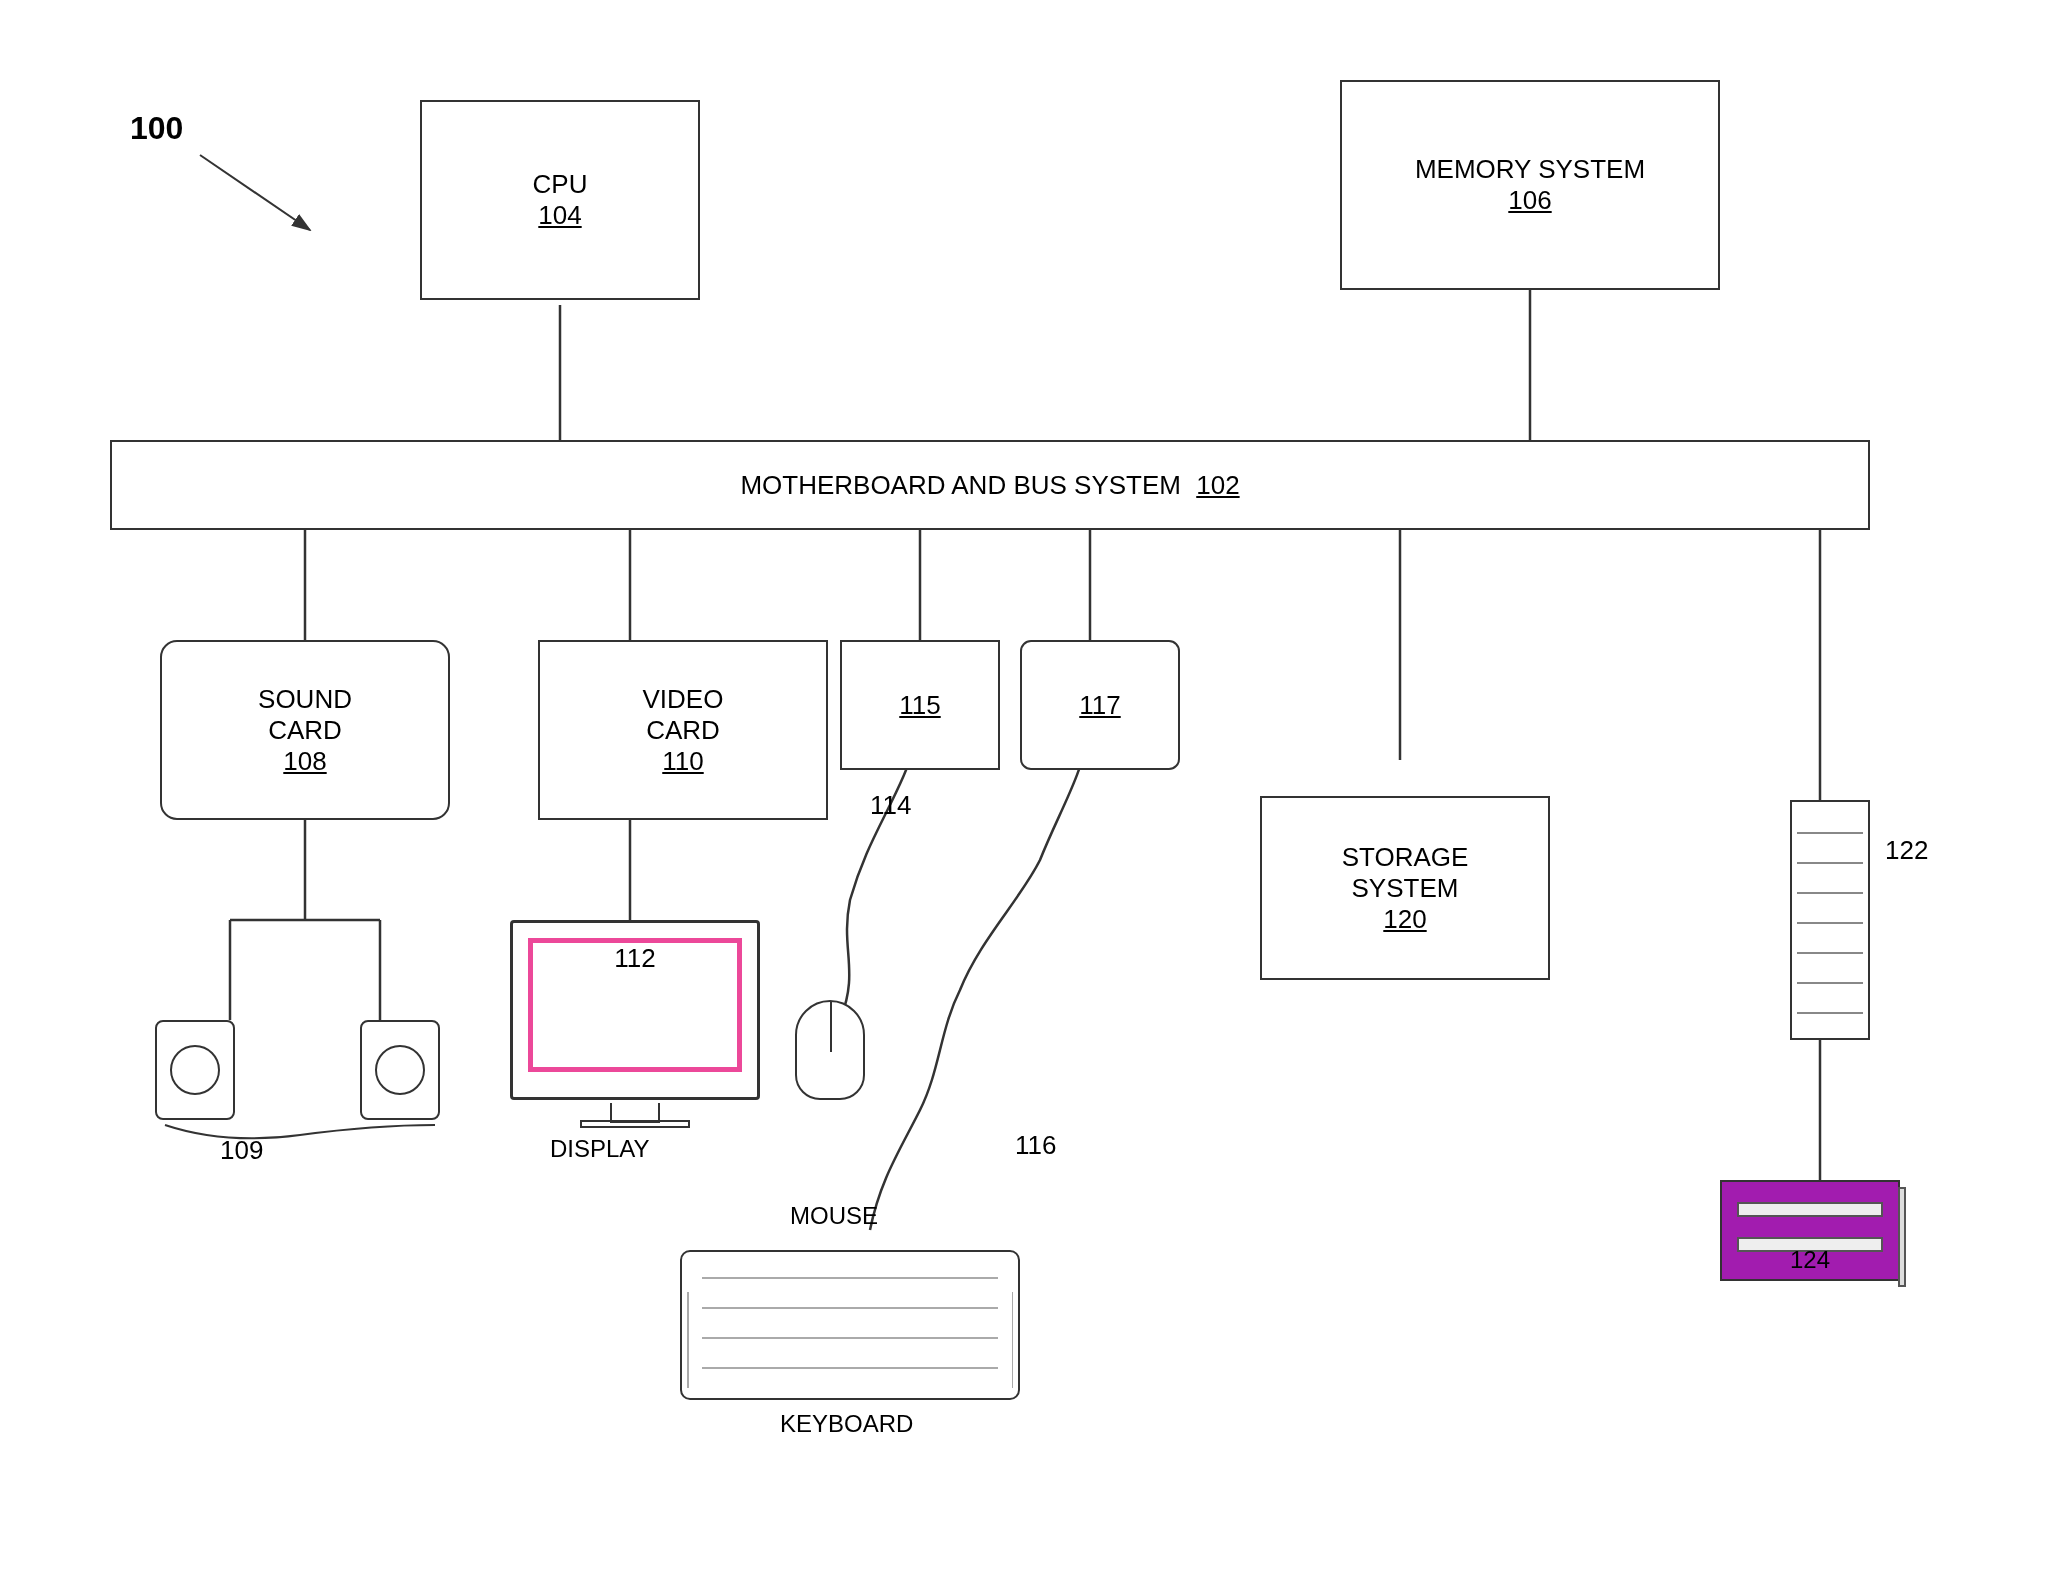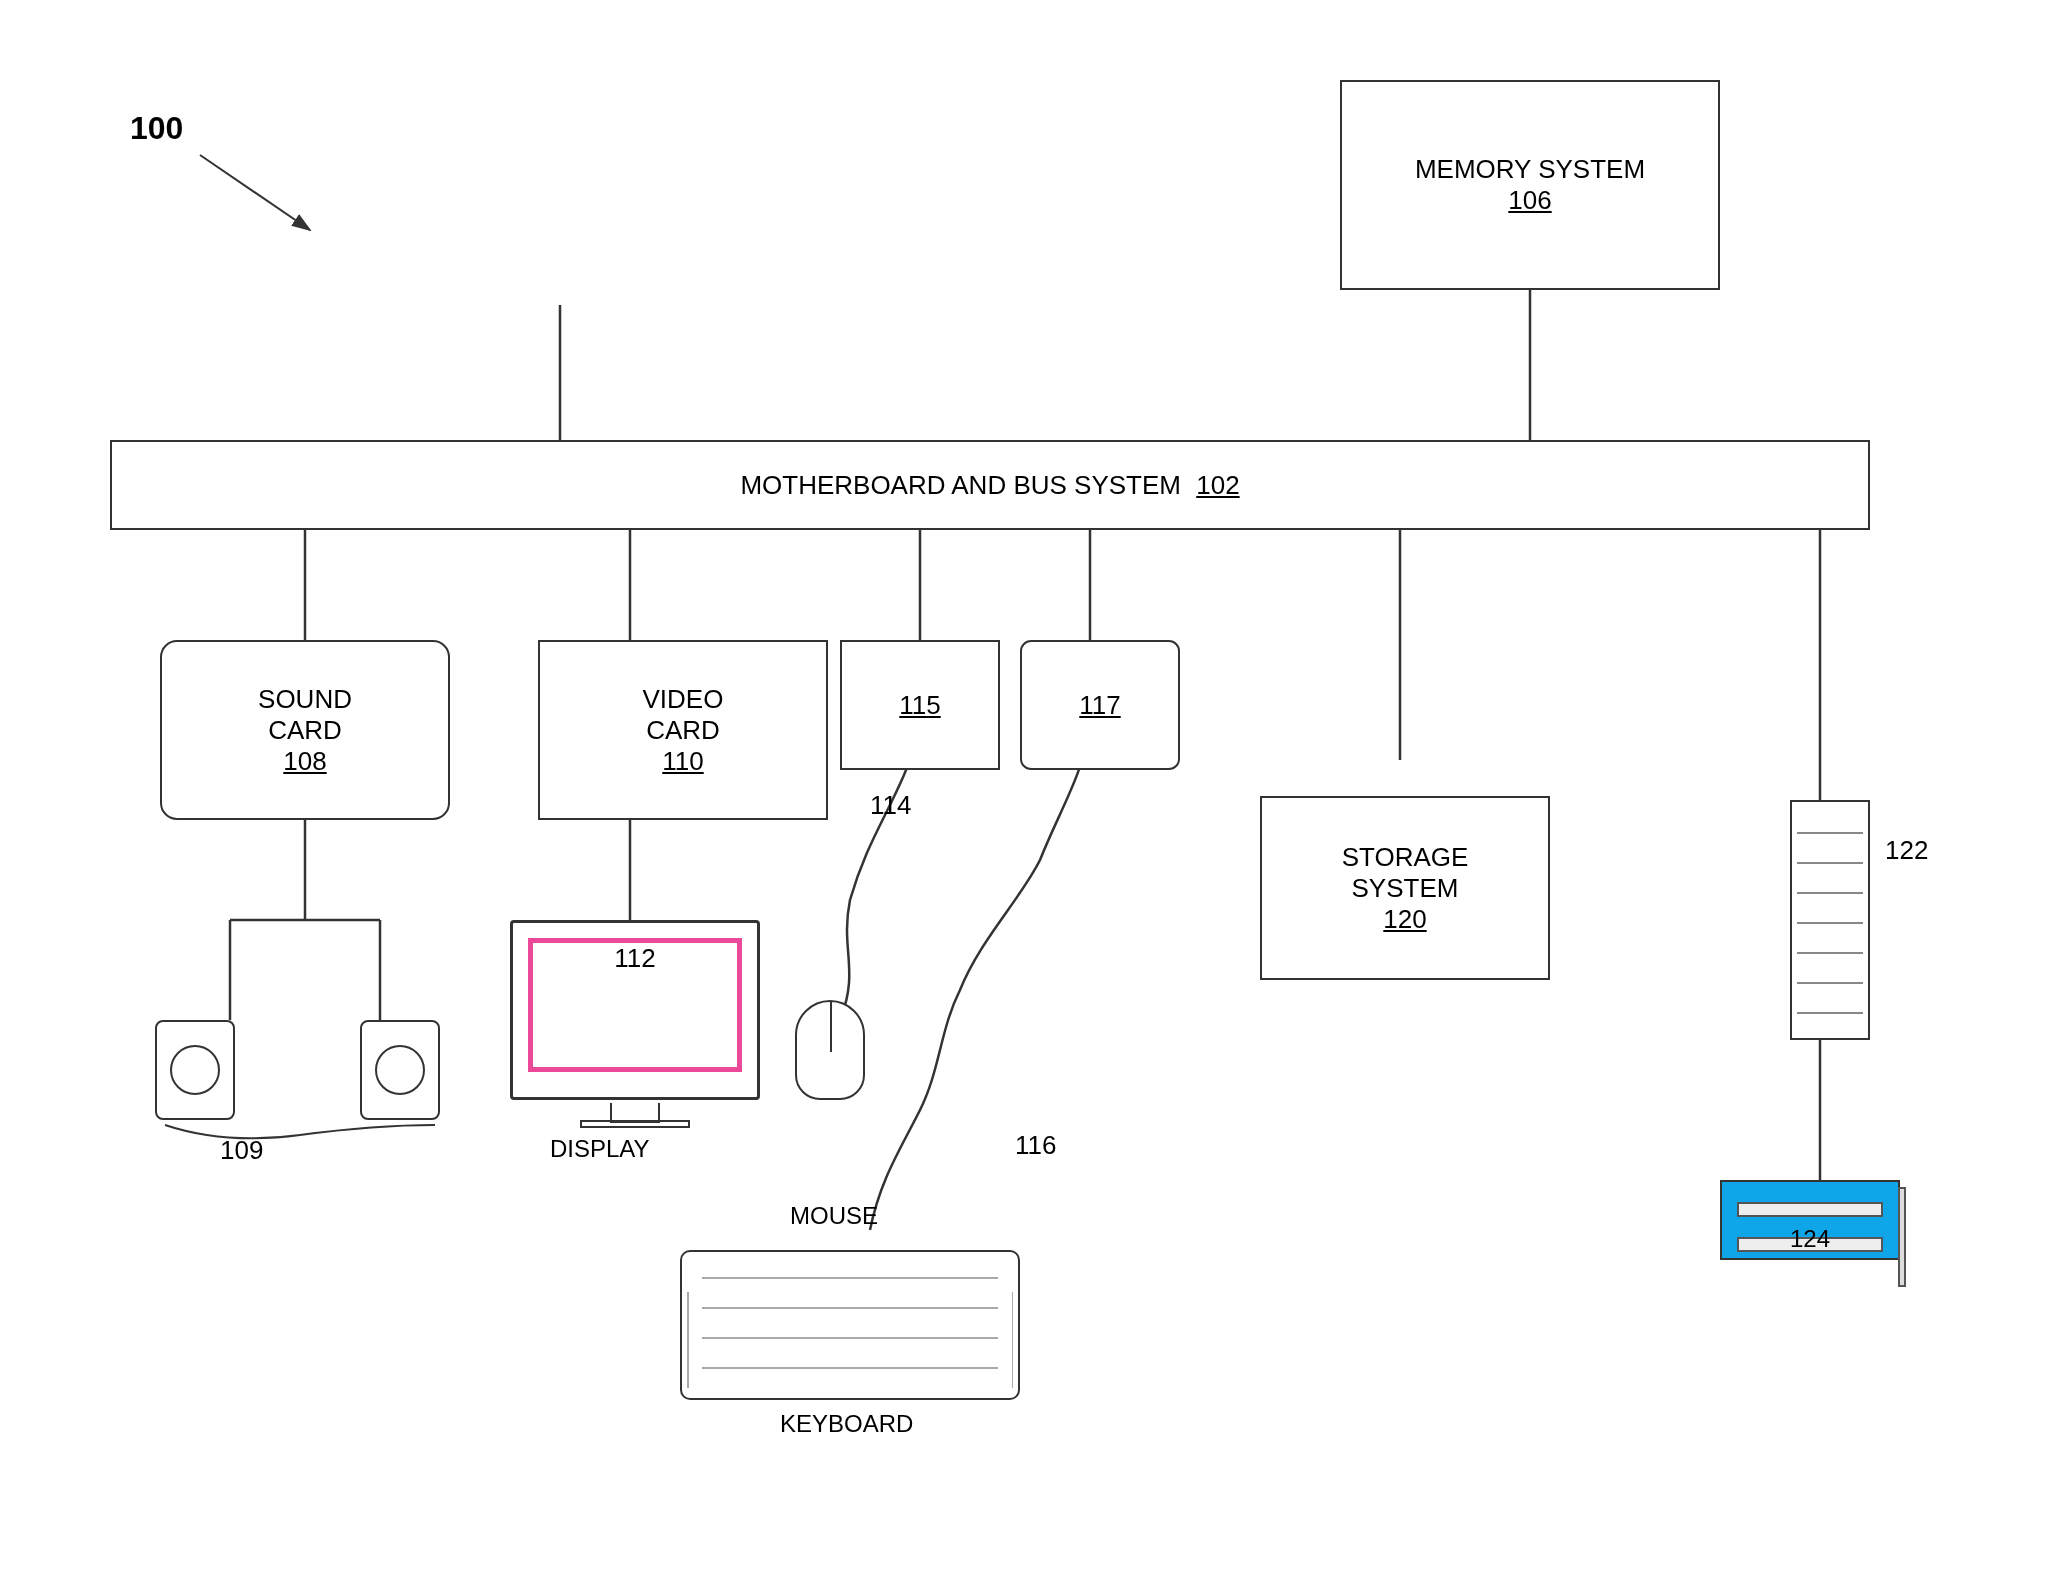--- a/index.html
+++ b/index.html
@@ -105,20 +105,24 @@
 
     <path d="M 1090 730 C 1080 780, 1060 810, 1040 860 C 1020 900, 980 940, 960 990 C 940 1030, 940 1070, 920 1110 C 900 1150, 880 1180, 870 1230" stroke="#333" stroke-width="2.5" fill="none"></path>
 
     <line x1="1820" y1="930" x2="1820" y2="1030" stroke="#333" stroke-width="2.5"></line>
     <line x1="1820" y1="1030" x2="1820" y2="1180" stroke="#333" stroke-width="2.5"></line>
 
   </svg>
 
   <div class="label-100" style="left:130px; top:110px;">100</div>
 
+  <div class="box" style="left:420px; top:100px; width:280px; height:200px;">
+    <span>CPU</span>
+    <span class="ref-num">104</span>
+  </div>
 
   <div class="box" style="left:1340px; top:80px; width:380px; height:210px;">
     <span>MEMORY SYSTEM</span>
     <span class="ref-num">106</span>
   </div>
 
   <div class="box" style="left:110px; top:440px; width:1760px; height:90px;">
     <span>
       <span>MOTHERBOARD AND BUS SYSTEM</span>
       <span class="ref-num" style="margin-left:8px;">102</span>
@@ -204,21 +208,21 @@
     <div style="position:absolute; top:30px; left:5px; right:5px; height:1.5px; background:#888;"></div>
     <div style="position:absolute; top:60px; left:5px; right:5px; height:1.5px; background:#888;"></div>
     <div style="position:absolute; top:90px; left:5px; right:5px; height:1.5px; background:#888;"></div>
     <div style="position:absolute; top:120px; left:5px; right:5px; height:1.5px; background:#888;"></div>
     <div style="position:absolute; top:150px; left:5px; right:5px; height:1.5px; background:#888;"></div>
     <div style="position:absolute; top:180px; left:5px; right:5px; height:1.5px; background:#888;"></div>
     <div style="position:absolute; top:210px; left:5px; right:5px; height:1.5px; background:#888;"></div>
   </div>
   <div style="position:absolute; left:1885px; top:835px; font-size:26px;">122</div>
 
-  <div style="position:absolute; left:1720px; top:1180px; width:180px; height:80px; border:2.5px solid #333; background:#0ea5e9;">
+  <div style="position:absolute; left:1720px; top:1180px; width:180px; height:101px; border:2.5px solid #333; background:#a21caf;">
 
     <div style="position:absolute; top:20px; left:15px; right:15px; height:15px; border:2px solid #555; background:#eee;"></div>
     <div style="position:absolute; top:55px; left:15px; right:15px; height:15px; border:2px solid #555; background:#eee;"></div>
 
     <div style="position:absolute; top:5px; right:-8px; width:8px; height:100px; border:2px solid #555; background:#ddd;"></div>
     <span class="ref-num" style="position:absolute; bottom:5px; left:50%; transform:translateX(-50%); font-size:24px;">124</span>
   </div>
 
 </div>
 

